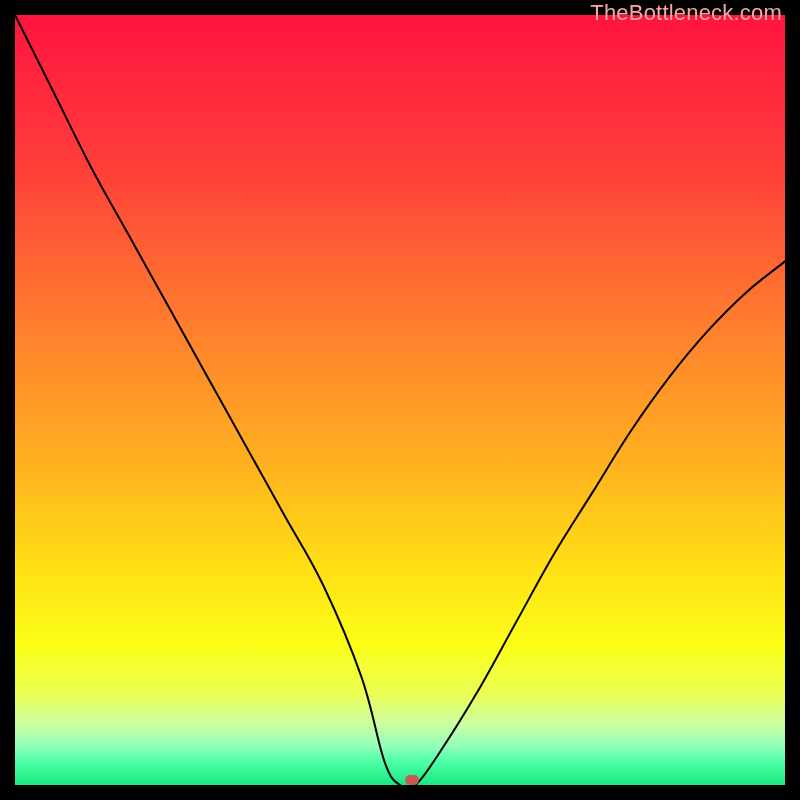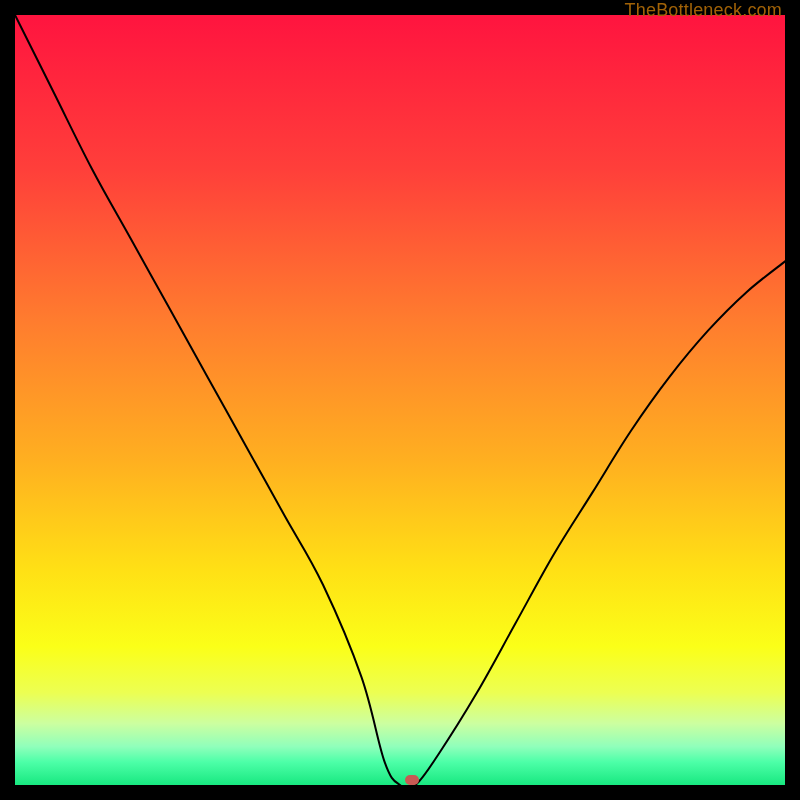--- a/index.html
+++ b/index.html
@@ -45,23 +45,23 @@
     width: 14px;
     height: 10px;
     border-radius: 5px;
     transform: translate(-50%, -50%);
   }
   .watermark {
     position: absolute;
     top: 0px;
     right: 18px;
     font-family: Arial, Helvetica, sans-serif;
-    font-size: 18px;
+    font-size: 22px;
     font-weight: 500;
-    color: #a16207;
+    color: #fca5a5;
     letter-spacing: 0.2px;
   }
 </style>
 </head>
 <body>
 
 <div class="frame">
 
   <div class="plot">
     <svg class="gradient" viewBox="0 0 100 100" preserveAspectRatio="none">

